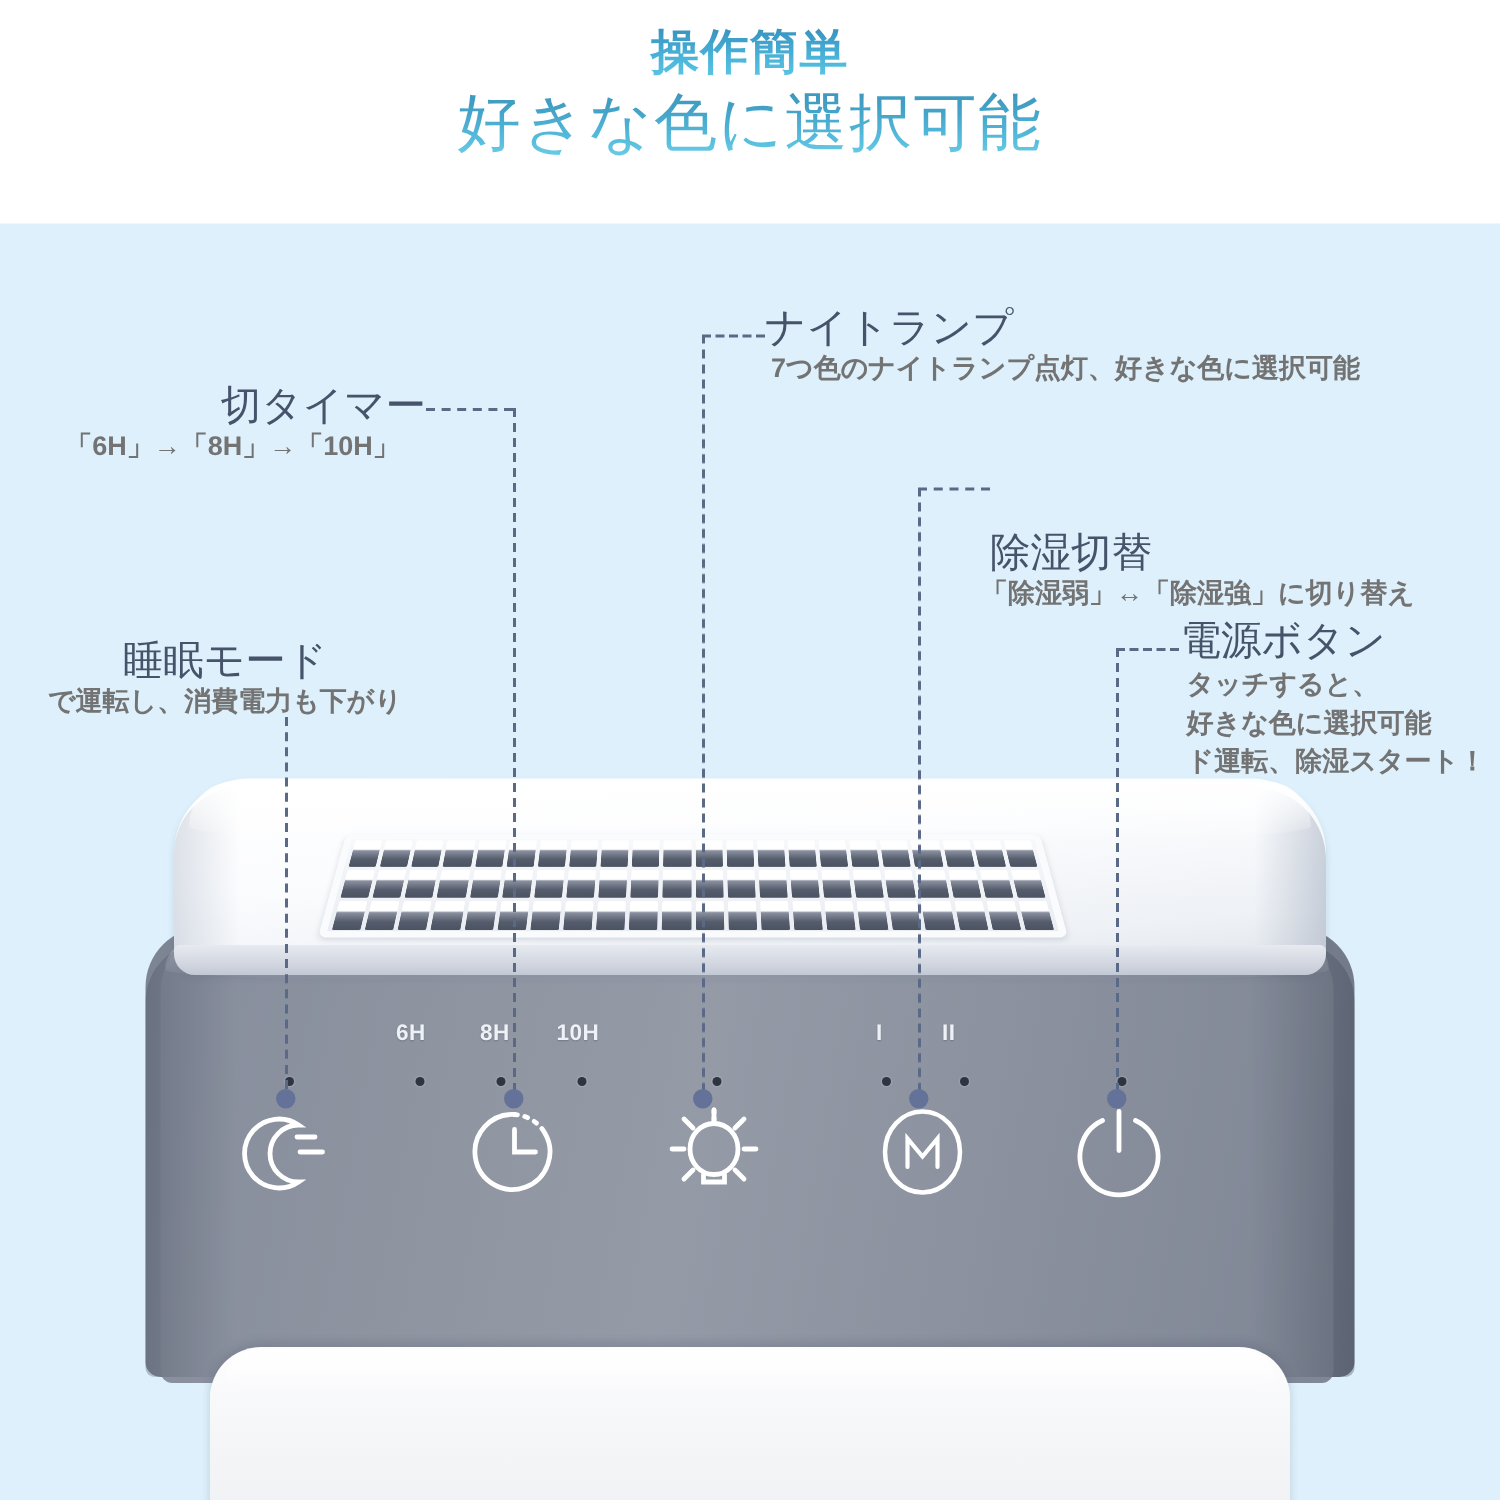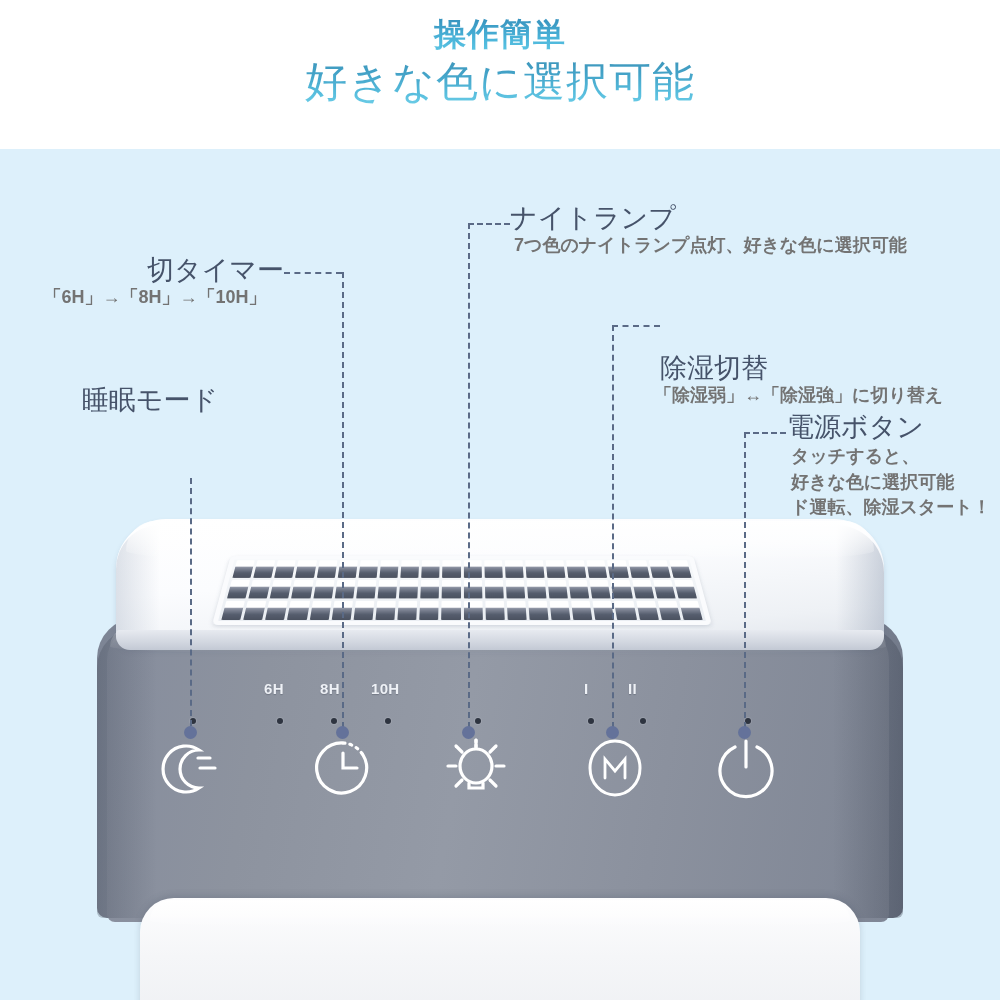--- a/index.html
+++ b/index.html
@@ -330,21 +330,22 @@
   <div class="dash-h" style="left:744px;top:432px;width:42px;"></div>
   <div class="dash-v" style="left:744px;top:432px;height:296px;"></div>
   <div class="dot-end" style="left:738px;top:726px;"></div>
 
   <div class="ann ctr" style="left:20px;top:255px;width:270px;">
     <div class="hd" style="text-align:right;padding-right:6px;">切タイマー</div>
     <div class="sub">「6H」→「8H」→「10H」</div>
   </div>
 
   <div class="ann ctr" style="left:5px;top:385px;width:290px;">
-    <div class="hd" style="text-align:center;">睡眠モード</div>
+    <div class="hd" style="text-align:center;margin-top:40px;">睡眠モード</div>
+    <div class="sub">で運転し、消費電力も下がり</div>
   </div>
 
   <div class="ann right" style="left:510px;top:203px;">
     <div class="hd">ナイトランプ</div>
     <div class="sub" style="padding-left:4px;">7つ色のナイトランプ点灯、好きな色に選択可能</div>
   </div>
 
   <div class="ann right" style="left:660px;top:323px;margin-top:30px;">
     <div class="hd">除湿切替</div>
     <div class="sub" style="padding-left:0px;margin-left:-6px;">「除湿弱」↔「除湿強」に切り替え</div>

